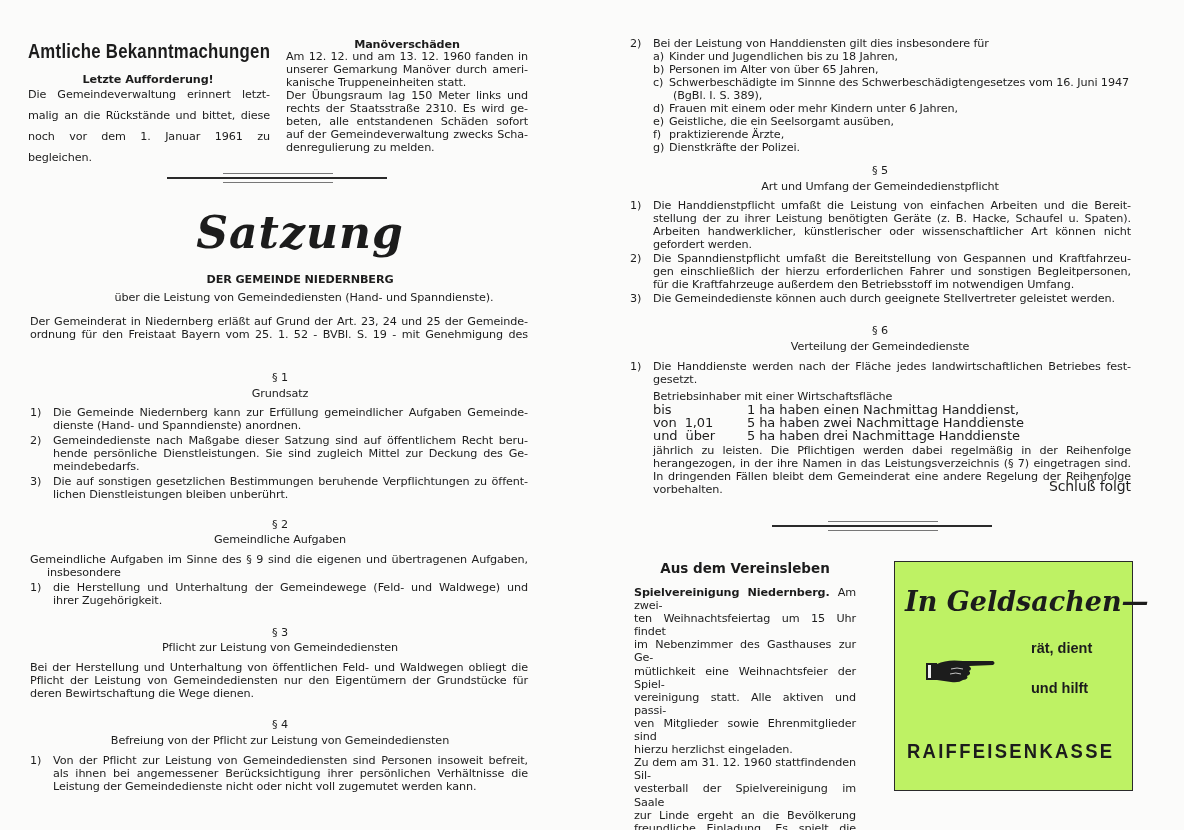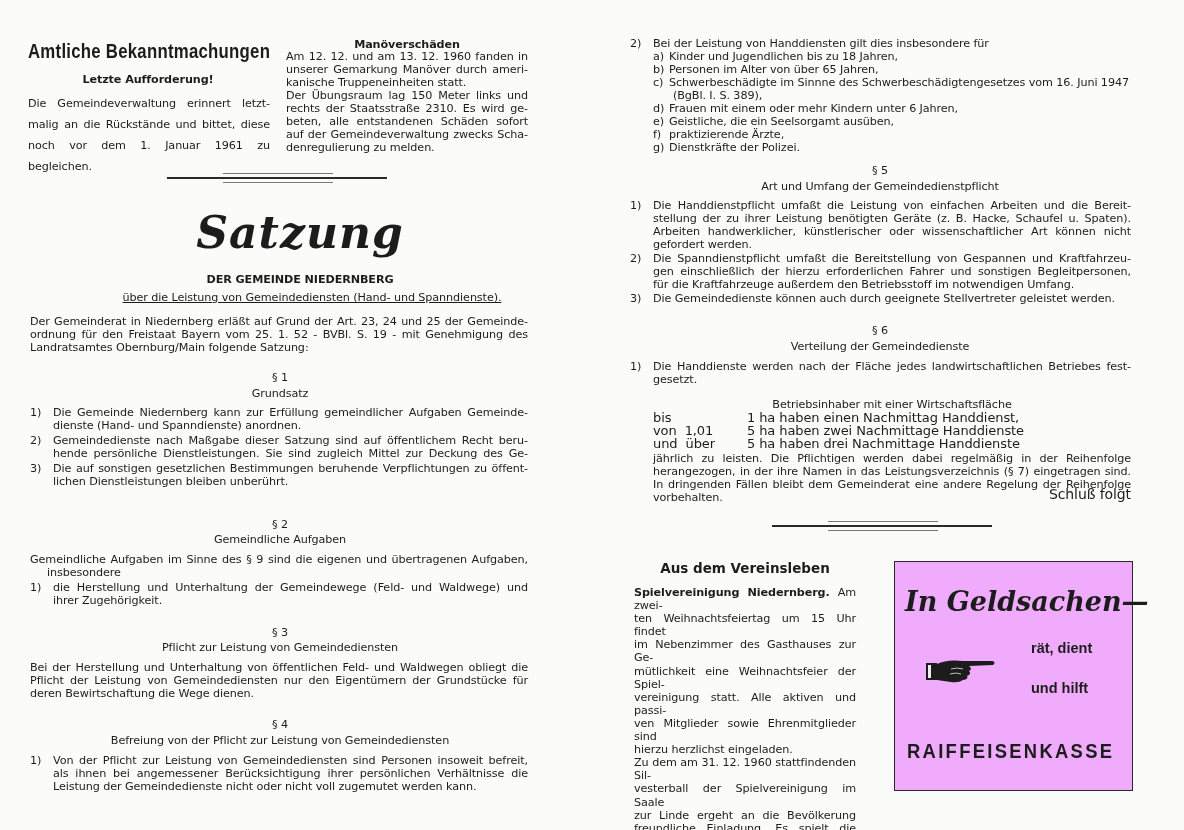--- a/index.html
+++ b/index.html
@@ -26,34 +26,34 @@
   .sep .thin1 { top: 1px; }
   .sep .thin2 { top: 10px; }
 
   
   .item { position: relative; padding-left: 23px; }
   .item .num { position: absolute; left: 0; top: 0; }
   .sub { position: relative; padding-left: 16px; }
   .sub .num { position: absolute; left: 0; top: 0; }
 
   
-  #ad-box { left: 894px; top: 561px; width: 237px; height: 228px; border: 1.5px solid #2a2a2a; background: #f0abfc; }
+  #ad-box { left: 894px; top: 561px; width: 237px; height: 228px; border: 1.5px solid #2a2a2a; background: #bef264; }
   .ad-script { font-family: "DejaVu Serif", serif; font-style: italic; font-weight: bold; font-size: 27px; white-space: nowrap; }
   .ad-slogan { font-family: "Liberation Sans", sans-serif; font-weight: bold; font-size: 14.5px; }
   .ad-brand { font-family: "Liberation Sans", sans-serif; font-weight: bold; font-size: 20px; letter-spacing: 2.5px; transform: scaleX(0.92); transform-origin: left top; white-space: nowrap; }
 
   .small { font-size: 14px; }
   .tbl td { padding: 0; font-size: 13px; line-height: 13px; vertical-align: top; white-space: nowrap; }
 </style>
 </head>
 <body>
 
 <div class="abs" id="amtliche-title">Amtliche Bekanntmachungen</div>
 <div class="abs t bold center" style="left:28px; top:73px; width:240px;">Letzte Aufforderung!</div>
-<div class="abs t" style="left:28px; top:93px; width:242px; line-height:21px;">
+<div class="abs t" style="left:28px; top:84px; width:242px; line-height:21px;">
   <span class="jline">Die Gemeindeverwaltung erinnert letzt-</span>
   <span class="jline">malig an die Rückstände und bittet, diese</span>
   <span class="jline">noch vor dem 1. Januar 1961 zu begleichen.</span>
 </div>
 
 <div class="abs t bold center" style="left:286px; top:38px; width:242px;">Manöverschäden</div>
 <div class="abs t" style="left:286px; top:50px; width:242px;">
   <span class="jline">Am 12. 12. und am 13. 12. 1960 fanden in</span>
   <span class="jline">unserer Gemarkung Manöver durch ameri-</span>
   <span class="lastline">kanische Truppeneinheiten statt.</span>
@@ -65,39 +65,39 @@
 </div>
 
 <div class="sep" style="left:167px; top:172px; width:220px;">
   <div class="thin1" style="left:56px; width:110px;"></div>
   <div class="main"></div>
   <div class="thin2" style="left:56px; width:110px;"></div>
 </div>
 
 <div class="abs center satzung" style="left:0; top:207px; width:600px;">Satzung</div>
 <div class="abs t bold center" style="left:0; top:273px; width:600px;">DER GEMEINDE NIEDERNBERG</div>
-<div class="abs t center" style="left:12px; top:291px; width:600px;text-decoration:underline;">über die Leistung von Gemeindediensten (Hand- und Spanndienste).</div>
+<div class="abs t center" style="left:4px; top:291px; width:600px;">über die Leistung von Gemeindediensten (Hand- und Spanndienste).</div>
 <div class="abs t" style="left:30px; top:315px; width:498px;">
   <span class="jline">Der Gemeinderat in Niedernberg erläßt auf Grund der Art. 23, 24 und 25 der Gemeinde-</span>
   <span class="jline">ordnung für den Freistaat Bayern vom 25. 1. 52 - BVBl. S. 19 - mit Genehmigung des</span>
-  <span class="lastline">Landratsamtes Obernburg/Main folgende Satzung:</span>
 </div>
 
 <div class="abs t center" style="left:0; top:371px; width:560px;">§ 1</div>
 <div class="abs t center" style="left:0; top:387px; width:560px;">Grundsatz</div>
 <div class="abs t" style="left:30px; top:406px; width:498px;">
   <div class="item" style="margin-bottom:2px;">
     <span class="num">1)</span>
     <span class="jline">Die Gemeinde Niedernberg kann zur Erfüllung gemeindlicher Aufgaben Gemeinde-</span>
     <span class="lastline">dienste (Hand- und Spanndienste) anordnen.</span>
   </div>
   <div class="item" style="margin-bottom:2px;">
     <span class="num">2)</span>
     <span class="jline">Gemeindedienste nach Maßgabe dieser Satzung sind auf öffentlichem Recht beru-</span>
     <span class="jline">hende persönliche Dienstleistungen. Sie sind zugleich Mittel zur Deckung des Ge-</span>
+    <span class="lastline">meindebedarfs.</span>
   </div>
   <div class="item">
     <span class="num">3)</span>
     <span class="jline">Die auf sonstigen gesetzlichen Bestimmungen beruhende Verpflichtungen zu öffent-</span>
     <span class="lastline">lichen Dienstleistungen bleiben unberührt.</span>
   </div>
 </div>
 
 <div class="abs t center" style="left:0; top:518px; width:560px;">§ 2</div>
 <div class="abs t center" style="left:0; top:533px; width:560px;">Gemeindliche Aufgaben</div>
@@ -188,21 +188,21 @@
   </div>
 </div>
 
 <div class="abs t center" style="left:600px; top:324px; width:560px;">§ 6</div>
 <div class="abs t center" style="left:600px; top:340px; width:560px;">Verteilung der Gemeindedienste</div>
 <div class="abs t" style="left:630px; top:360px; width:501px;">
   <div class="item">
     <span class="num">1)</span>
     <span class="jline">Die Handdienste werden nach der Fläche jedes landwirtschaftlichen Betriebes fest-</span>
     <span class="lastline">gesetzt.</span>
-    <span class="lastline" style="margin-top:12px;text-align:center;">Betriebsinhaber mit einer Wirtschaftsfläche</span>
+    <span class="lastline" style="margin-top:4px;">Betriebsinhaber mit einer Wirtschaftsfläche</span>
     <table class="tbl" cellspacing="0" cellpadding="0">
       <tbody>
           <tr>
         <td style="width:94px;">bis</td>
         <td>1 ha haben einen Nachmittag Handdienst,</td>
       </tr>
       <tr>
         <td style="white-space:pre;margin-top:20px;">von  1,01</td>
         <td>5 ha haben zwei Nachmittage Handdienste</td>
       </tr>

